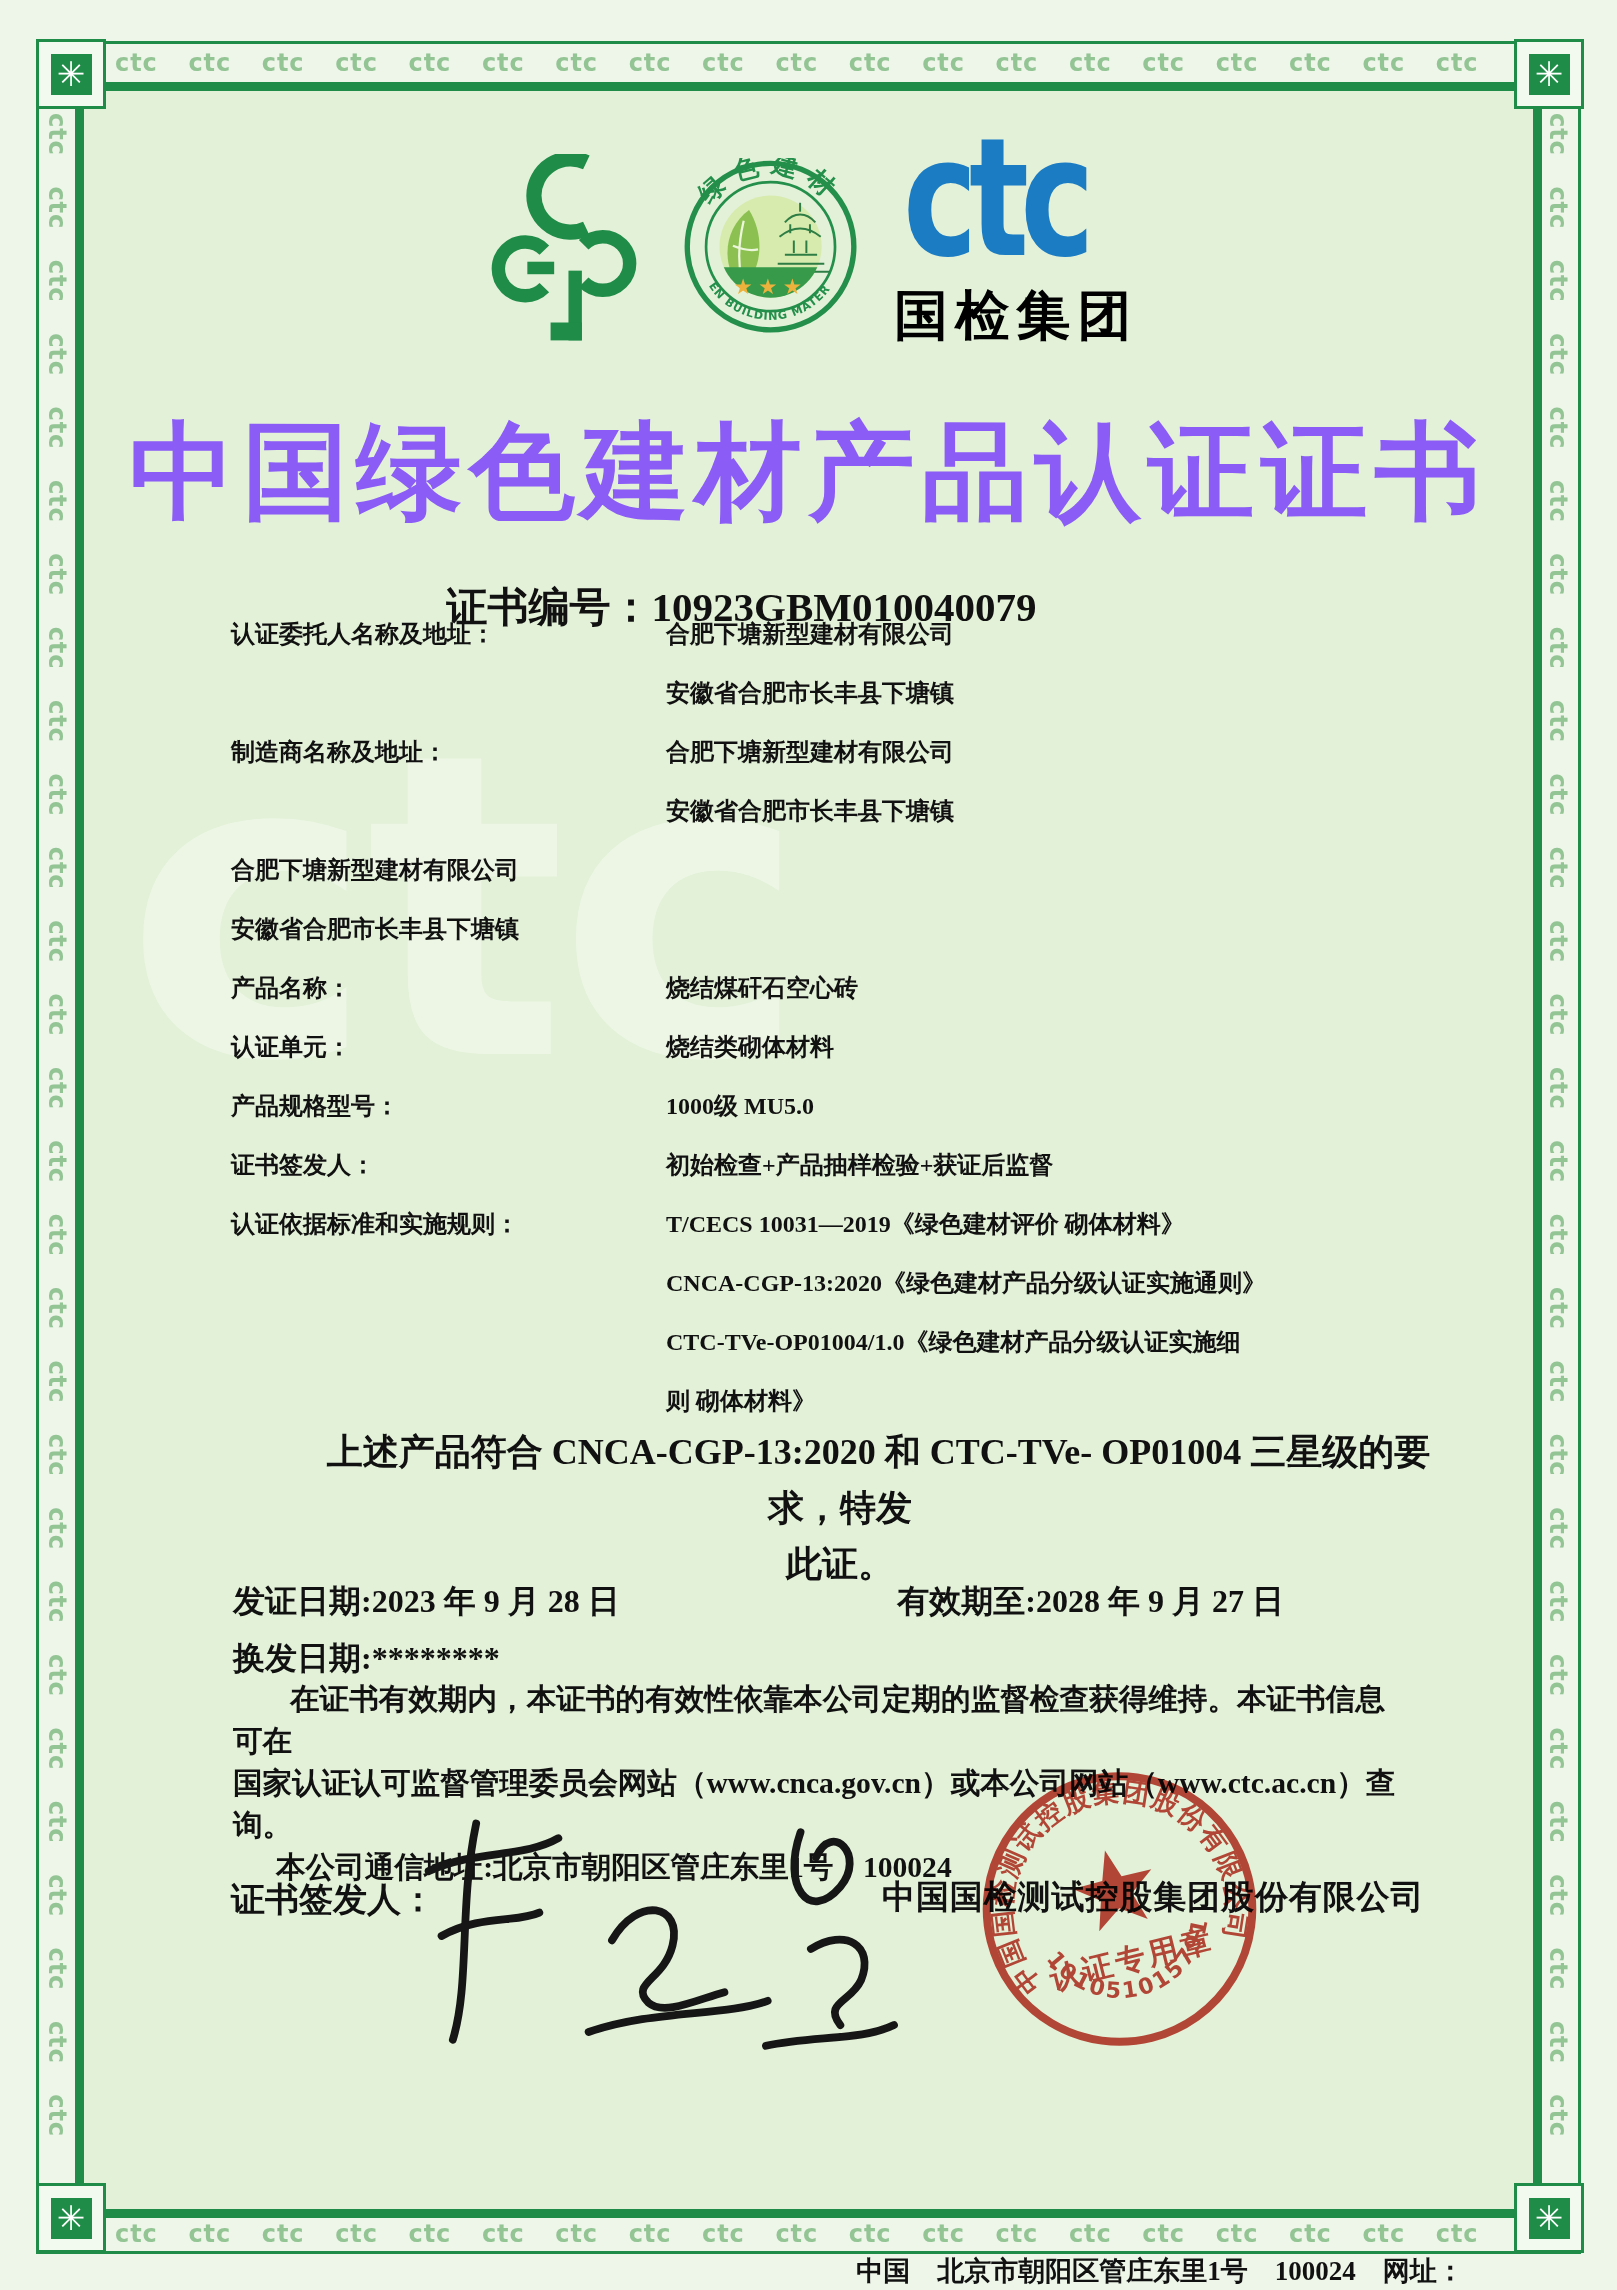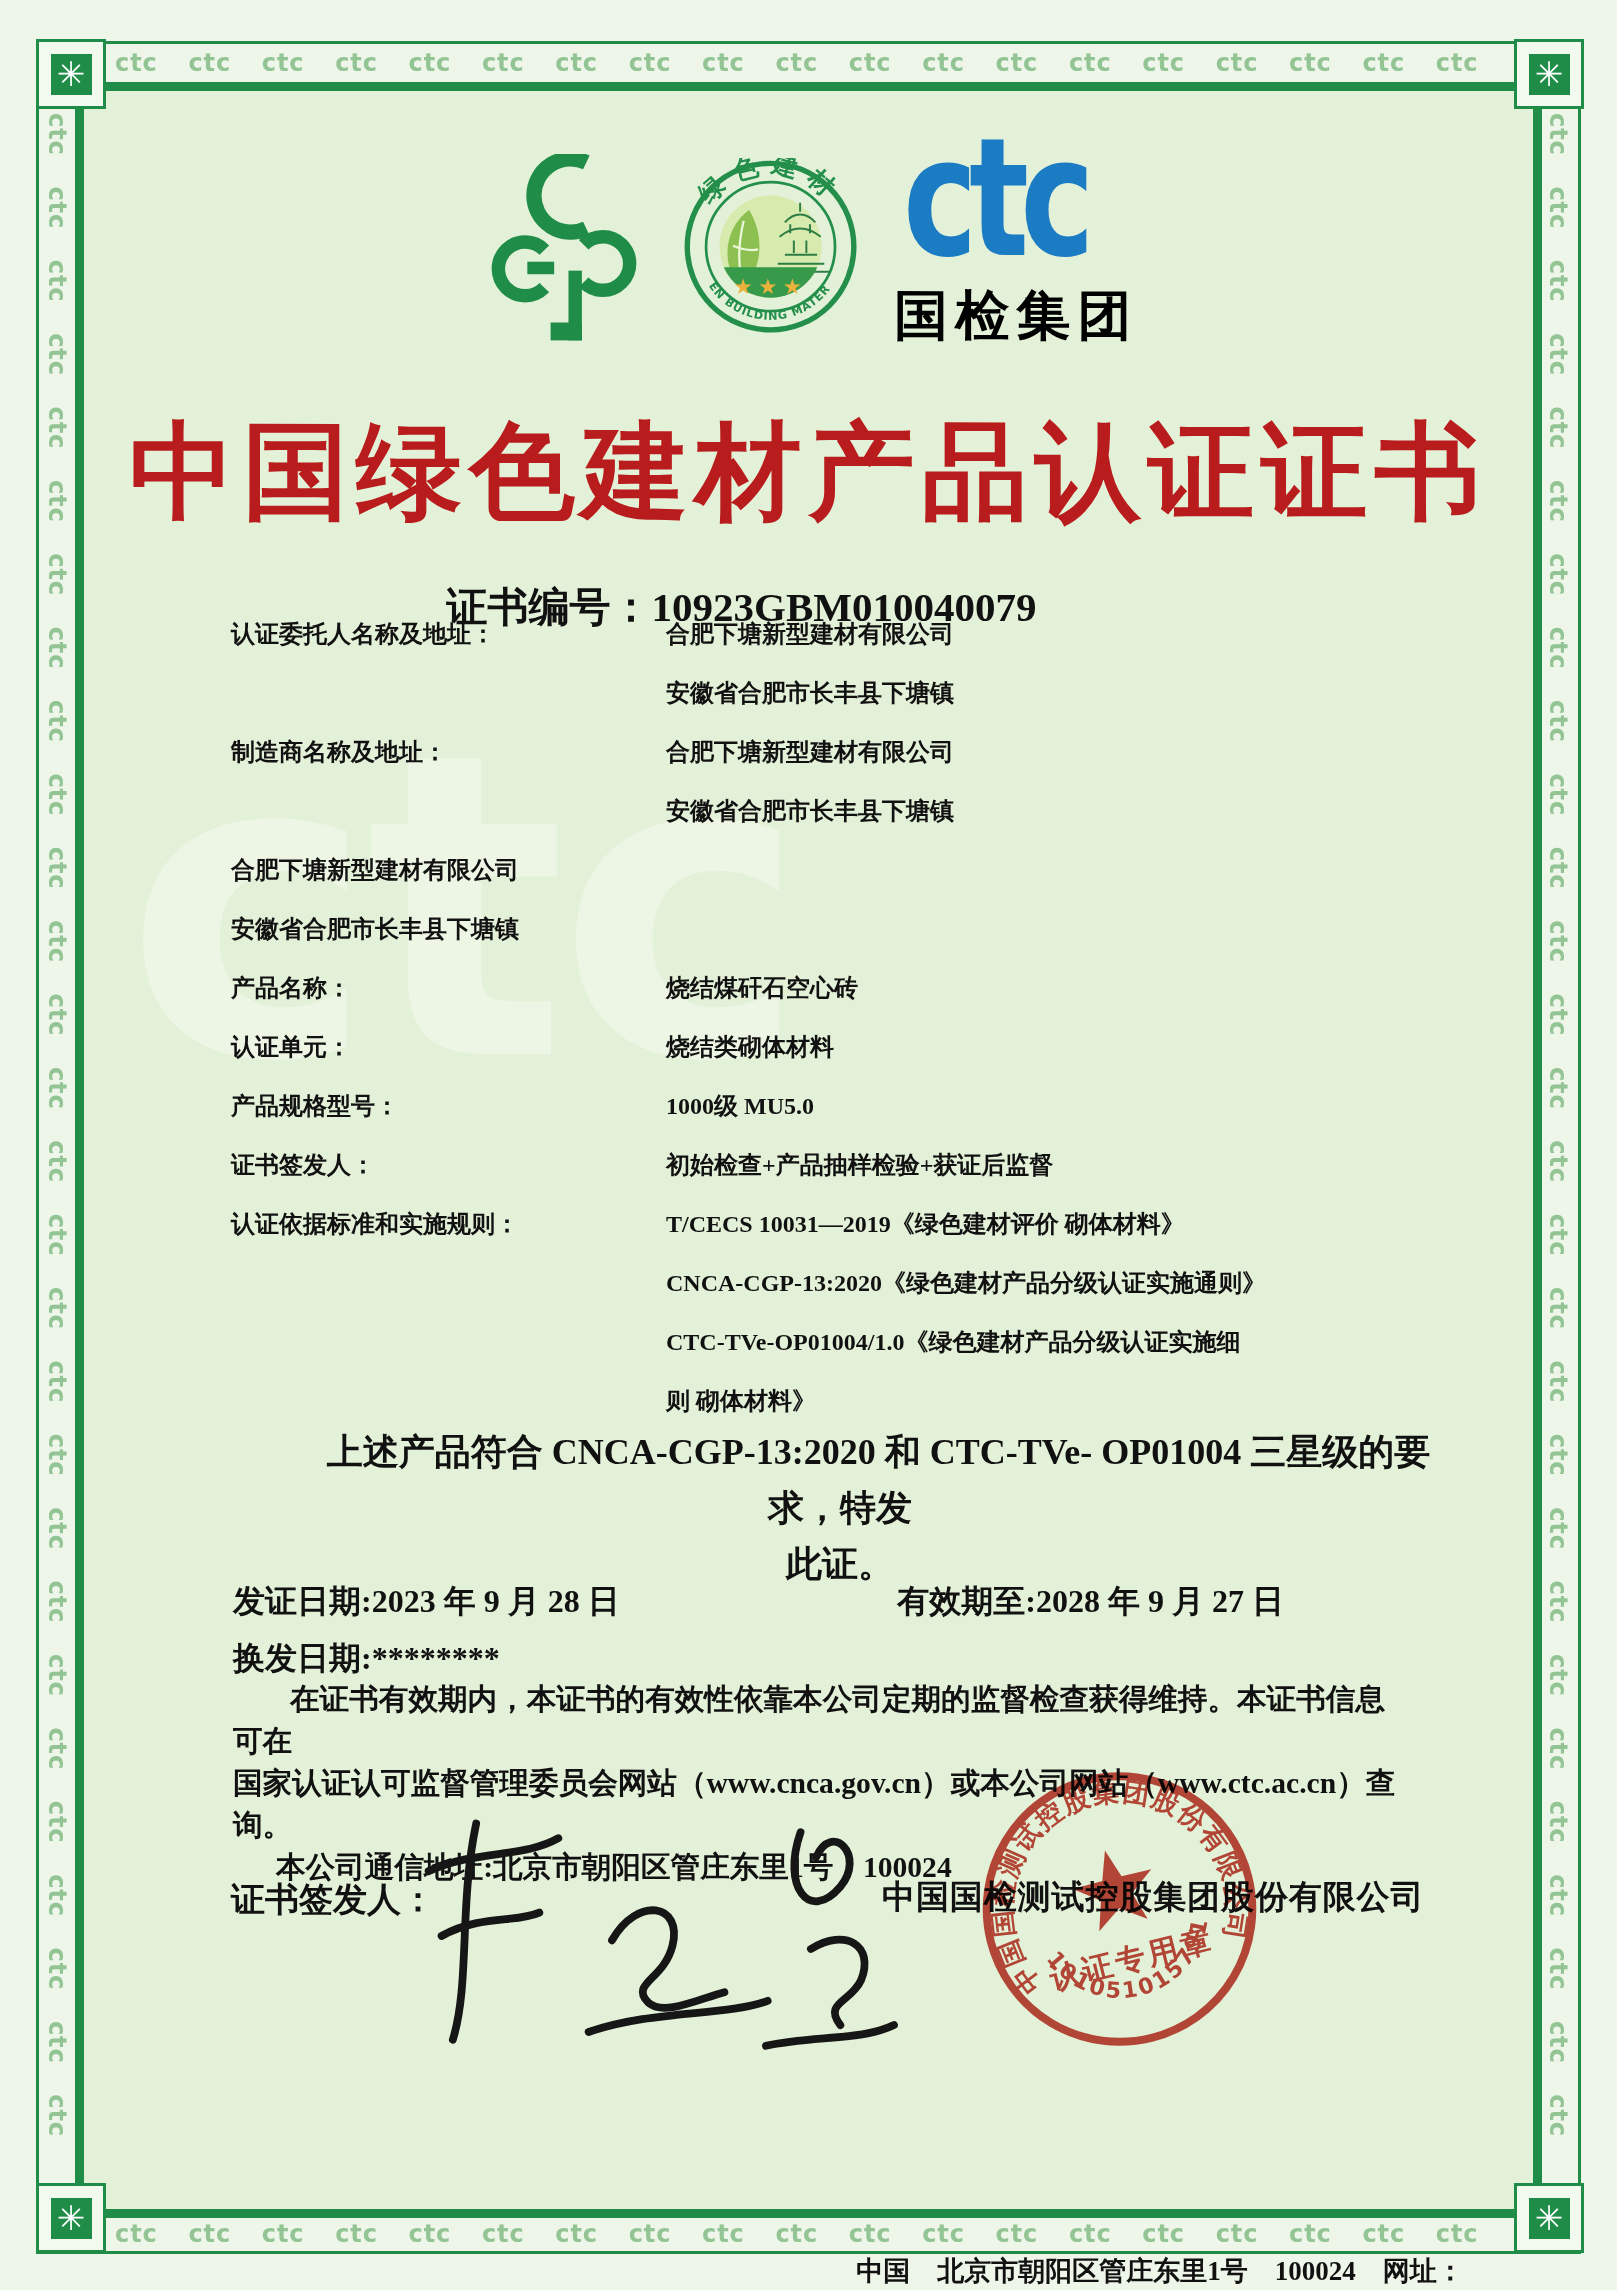--- a/index.html
+++ b/index.html
@@ -31,21 +31,21 @@
   .gbm-logo{position:absolute;left:488px;top:154px;width:152px;height:202px;}
   .badge{position:absolute;left:679px;top:158px;width:184px;height:197px;}
   .ctc-word{position:absolute;left:903px;top:115px;font-family:"DejaVu Sans","Liberation Sans",sans-serif;
           font-weight:bold;font-size:157px;line-height:1;color:#1b7cc4;letter-spacing:-10.7px;
           transform:scale(0.8,1.05);transform-origin:left top;}
   .ctc-company{position:absolute;left:894px;top:280px;font-family:"DejaVu Sans","Liberation Sans",sans-serif;
           font-weight:700;font-size:54px;letter-spacing:7.2px;color:#000;}
 
   
   .title{position:absolute;top:401px;left:0;width:100%;text-align:center;font-weight:bold;
-         font-size:106px;letter-spacing:7.2px;color:#b91c1c;z-index:1;}
+         font-size:106px;letter-spacing:7.2px;color:#8b5cf6;z-index:1;}
   .cert-line{position:absolute;top:580px;left:0;right:134px;text-align:center;font-weight:bold;
          font-size:41px;z-index:1;}
 
   
   .fields{position:absolute;left:231px;top:605px;width:1272px;z-index:1;}
   .fields{top:605px;}
   .field-row{display:flex;font-weight:bold;font-size:24px;}
   .field-label{min-width:435px;white-space:nowrap;line-height:59px;}
   .field-value{flex:1;}
   .vline{line-height:59px;white-space:nowrap;}

